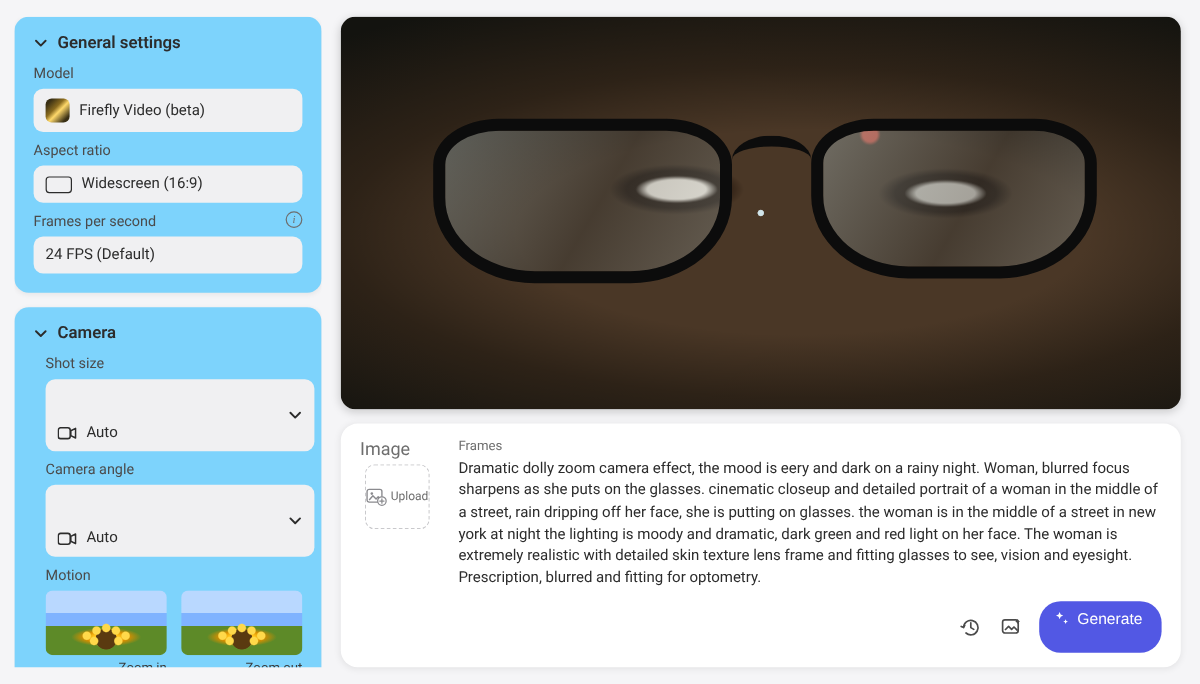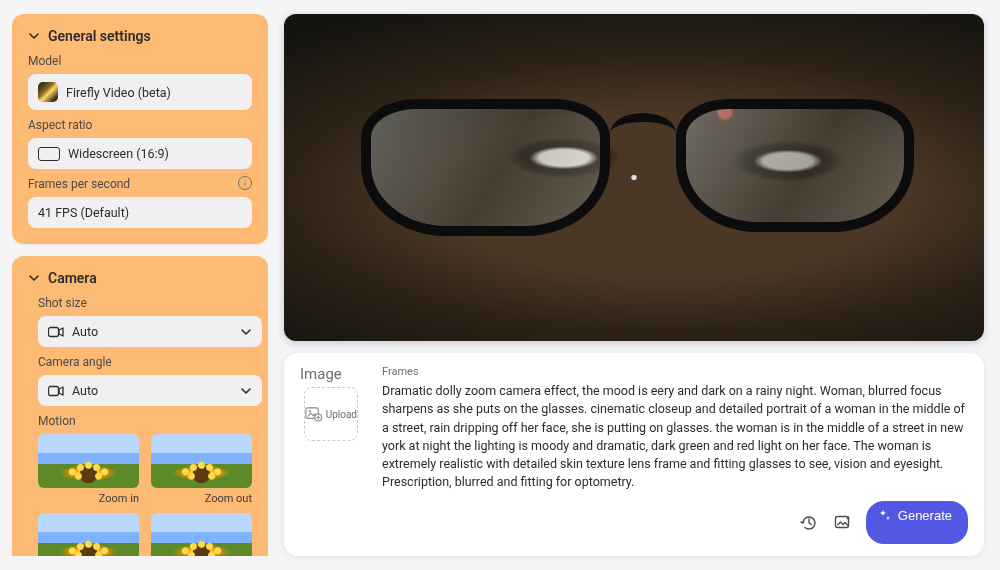--- a/index.html
+++ b/index.html
@@ -19,21 +19,21 @@
   gap: 16px;
 }
 .sidebar {
   width: 256px;
   display: flex;
   flex-direction: column;
   gap: 12px;
   overflow: hidden;
 }
 .card {
-  background: #fdba74;
+  background: #7dd3fc;
   border-radius: 12px;
   box-shadow: 0 1px 4px rgba(0,0,0,0.06);
   padding: 14px 16px 16px;
 }
 .section-header {
   display: flex;
   align-items: center;
   gap: 8px;
   font-weight: 600;
   font-size: 14px;
@@ -74,20 +74,21 @@
   font-size: 12.5px;
   cursor: pointer;
 }
 .pill.select {
   justify-content: space-between;
 }
 .pill .left {
   display: flex;
   align-items: center;
   gap: 8px;
+  margin-top: 29px;
 }
 .model-thumb {
   width: 20px; height: 20px;
   border-radius: 5px;
   background: linear-gradient(135deg, #3a3015 15%, #8a6b1f 40%, #ffd96b 55%, #3a3015 85%);
   flex-shrink: 0;
 }
 .ar-icon {
   width: 22px; height: 14px;
   border: 1.5px solid #2c2c2c;
@@ -280,21 +281,21 @@
       <div class="pill">
         <span class="ar-icon"></span>
         <span>Widescreen (16:9)</span>
       </div>
 
       <div class="label-row">
         <span class="label">Frames per second</span>
         <span class="info-icon">i</span>
       </div>
       <div class="pill">
-        <span>41 FPS (Default)</span>
+        <span>24 FPS (Default)</span>
       </div>
     </div>
 
     <div class="card camera-card">
       <div class="section-header">
         <svg width="12" height="12" viewBox="0 0 12 12">
             <path d="M2 4l4 4 4-4" fill="none" stroke="#2c2c2c" stroke-width="1.6" stroke-linecap="round" stroke-linejoin="round"></path>
           </svg>
         <span>Camera</span>
       </div>

